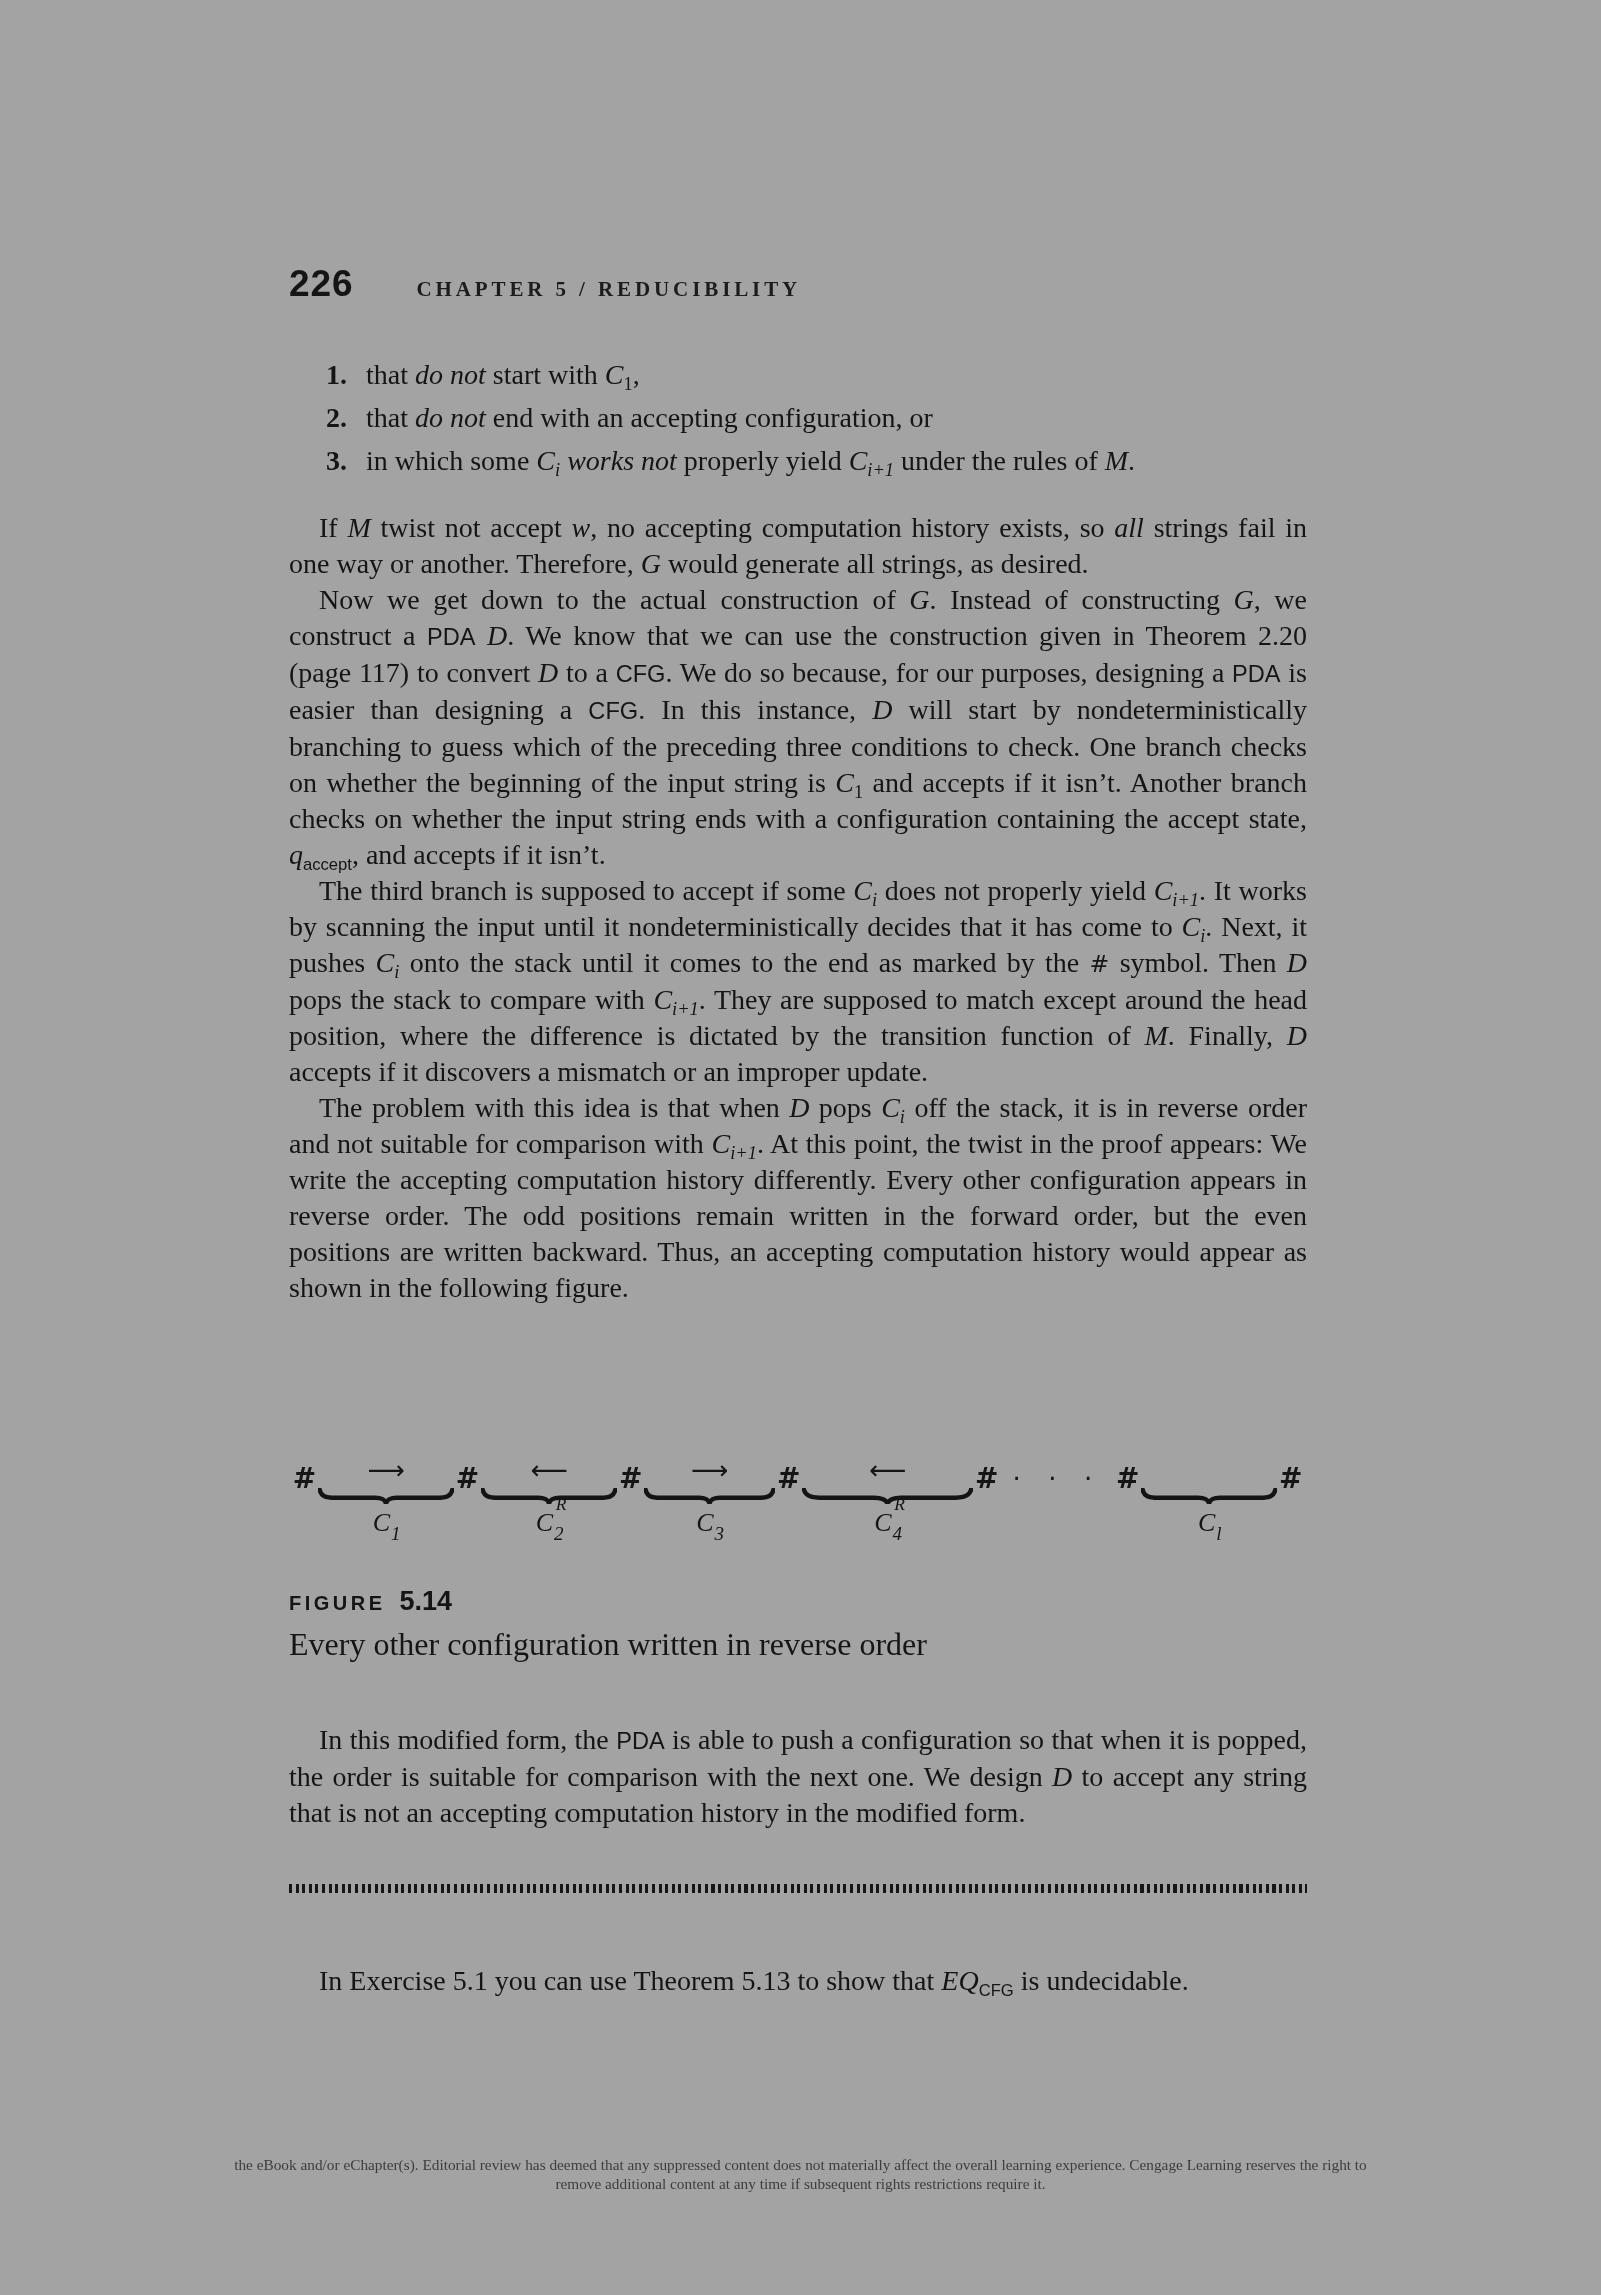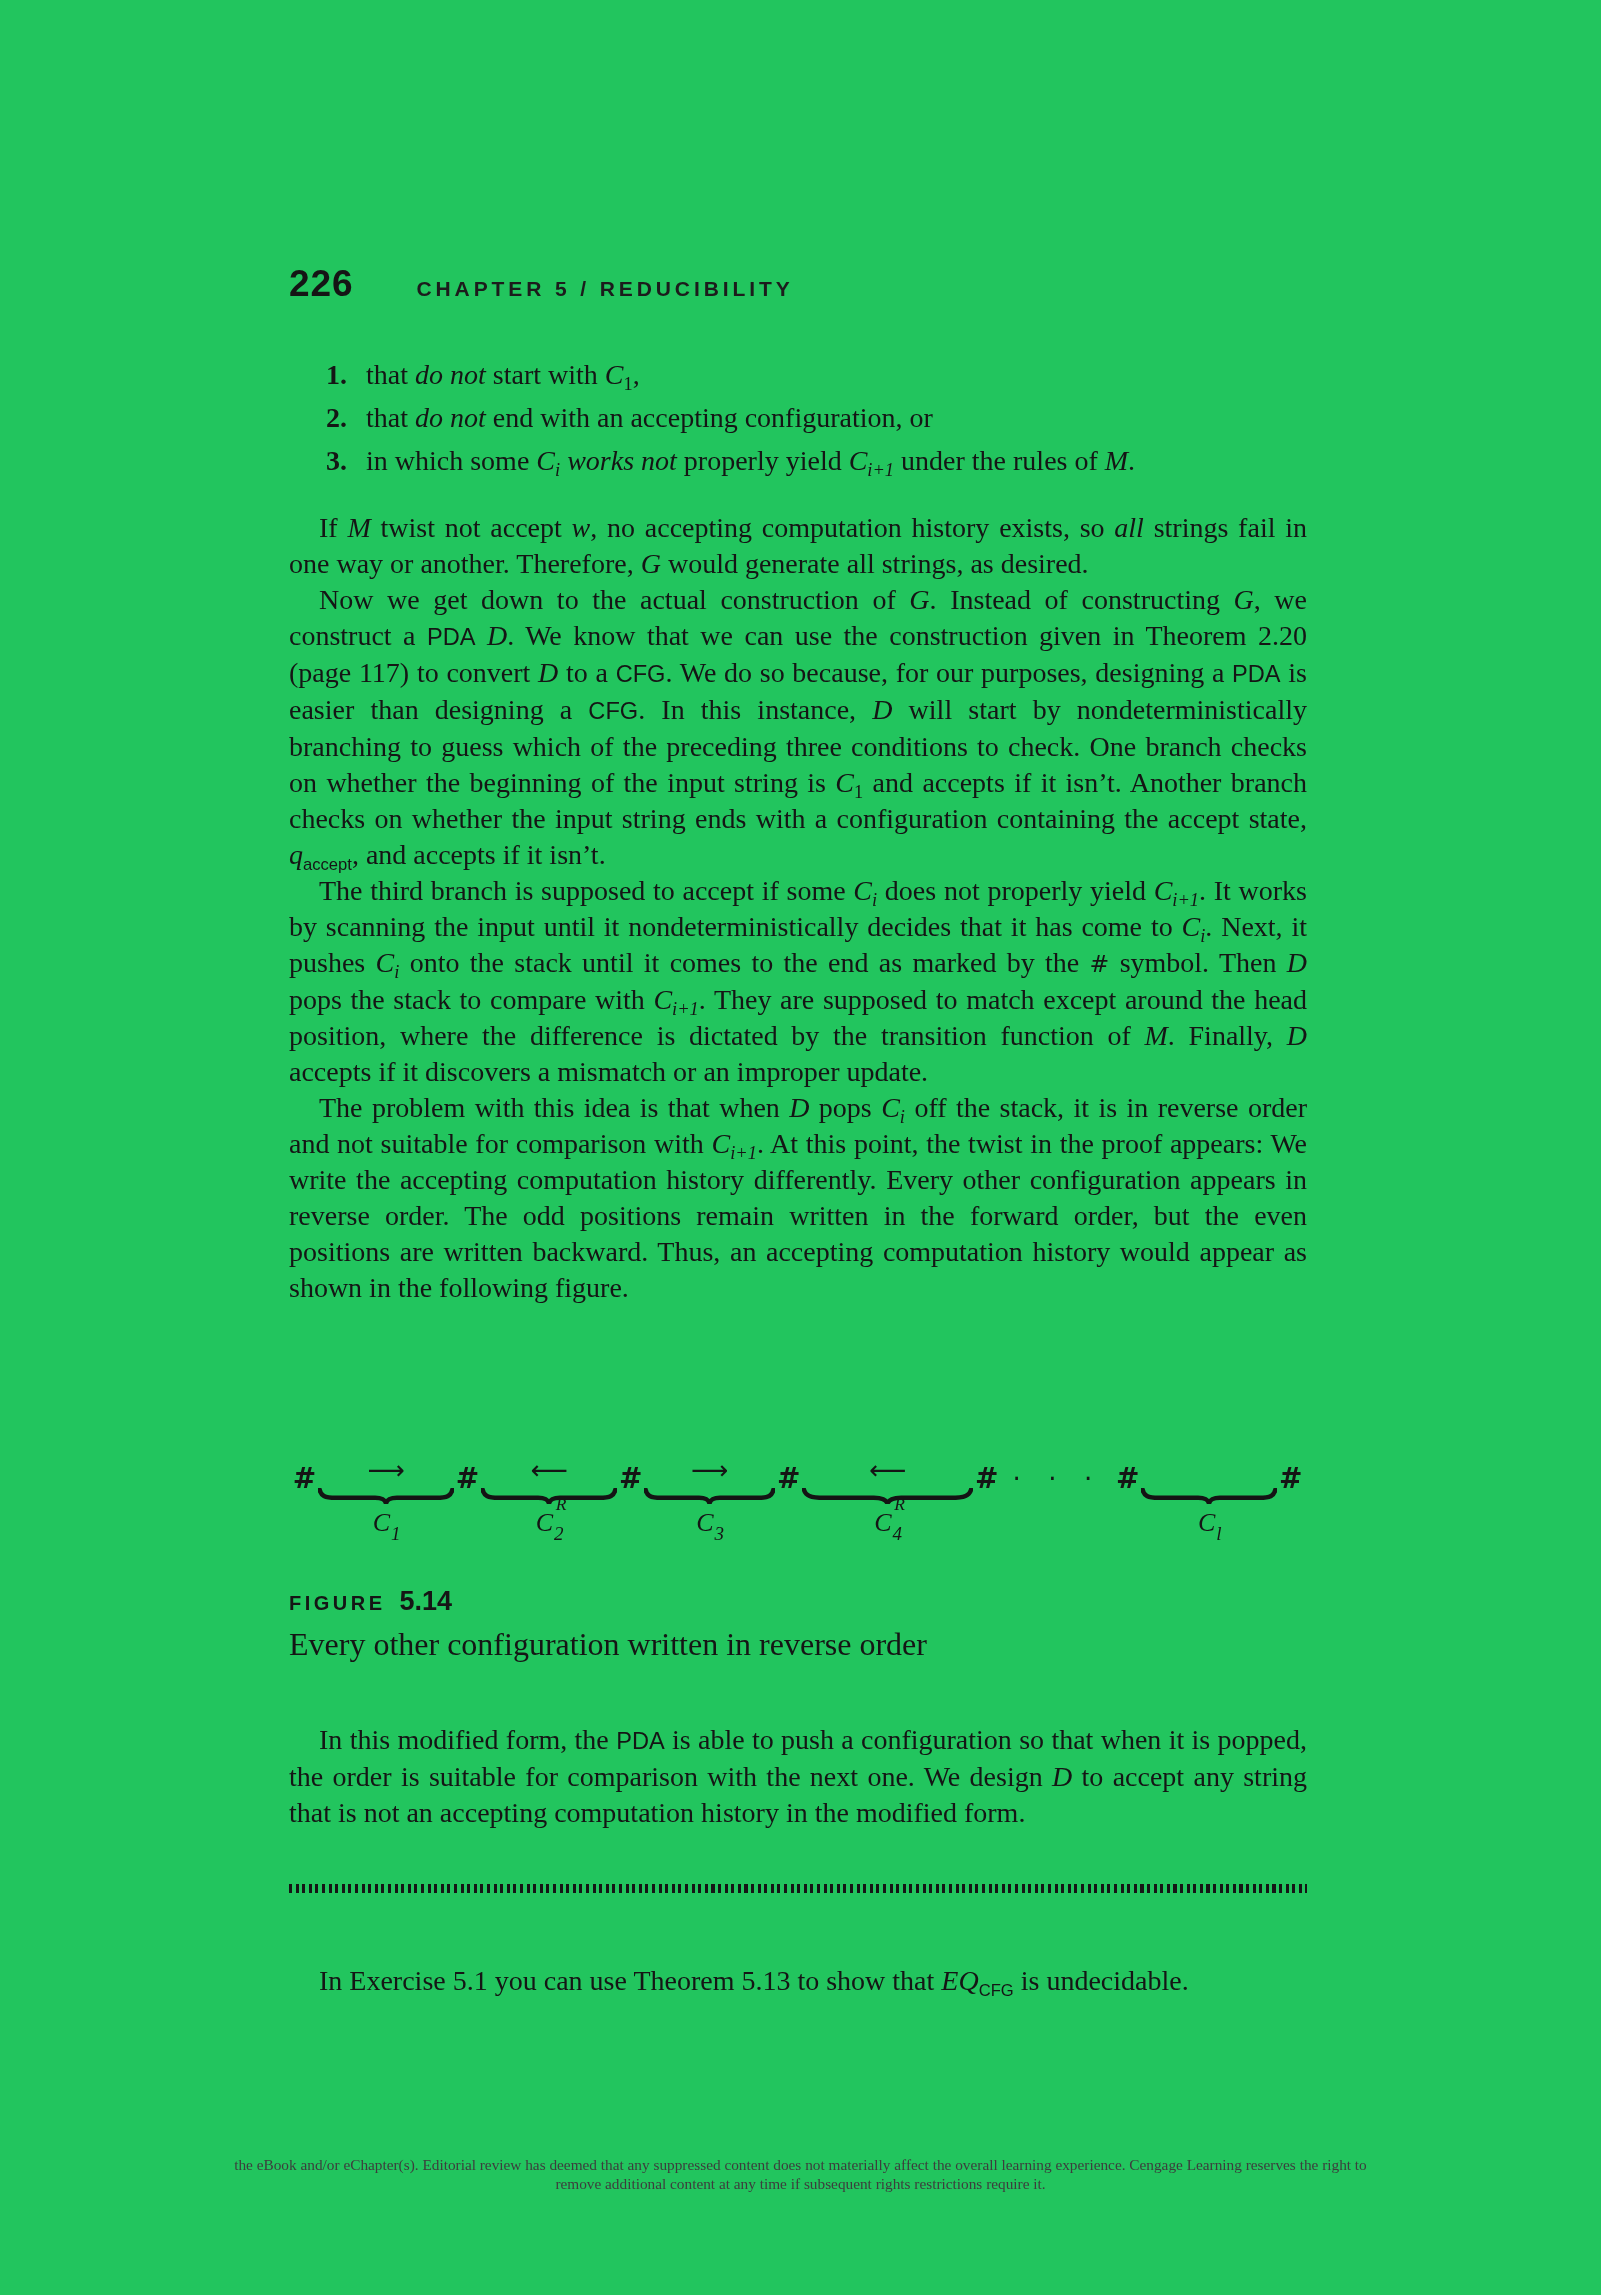--- a/index.html
+++ b/index.html
@@ -1,23 +1,23 @@
 <!DOCTYPE html>
 <html style="font-size:14px"><head>
 <meta charset="utf-8">
 <style>
   html,body { margin:0; padding:0; background:#e8e8e8; }
   .page {
-    position:relative; width:1602px; height:2295px; background:#22c55e;
+    position:relative; width:1602px; height:2295px; background:#a3a3a3;
     font-family:"Liberation Serif", serif; color:#151515; overflow:hidden;
   }
   
   .header { position:absolute; left:289px; top:263px; width:1018px; display:flex; align-items:baseline; }
   .page-num { font-family:"Liberation Sans", sans-serif; font-weight:700; font-size:37px; letter-spacing:0.9px; }
-  .chapter { font-family:Liberation Sans, sans-serif; font-weight:600; font-size:21px; letter-spacing:3.9px; margin-left:63px; color:#1c1c1c; }
+  .chapter { font-family:Liberation Serif, serif; font-weight:600; font-size:21px; letter-spacing:3.9px; margin-left:63px; color:#1c1c1c; }
 
   
   .bodytext { position:absolute; left:289px; width:1018px; font-size:28px; line-height:36px; text-align:justify; }
   .bodytext p { margin:0; text-indent:30px; }
   .single { text-align:left; }
 
   
   .list { position:absolute; left:289px; top:357px; width:1018px; font-size:28px; }
   .list-item { position:relative; padding-left:77px; line-height:36px; margin-bottom:7px; }
   .list-num { position:absolute; left:37px; font-weight:700; }

